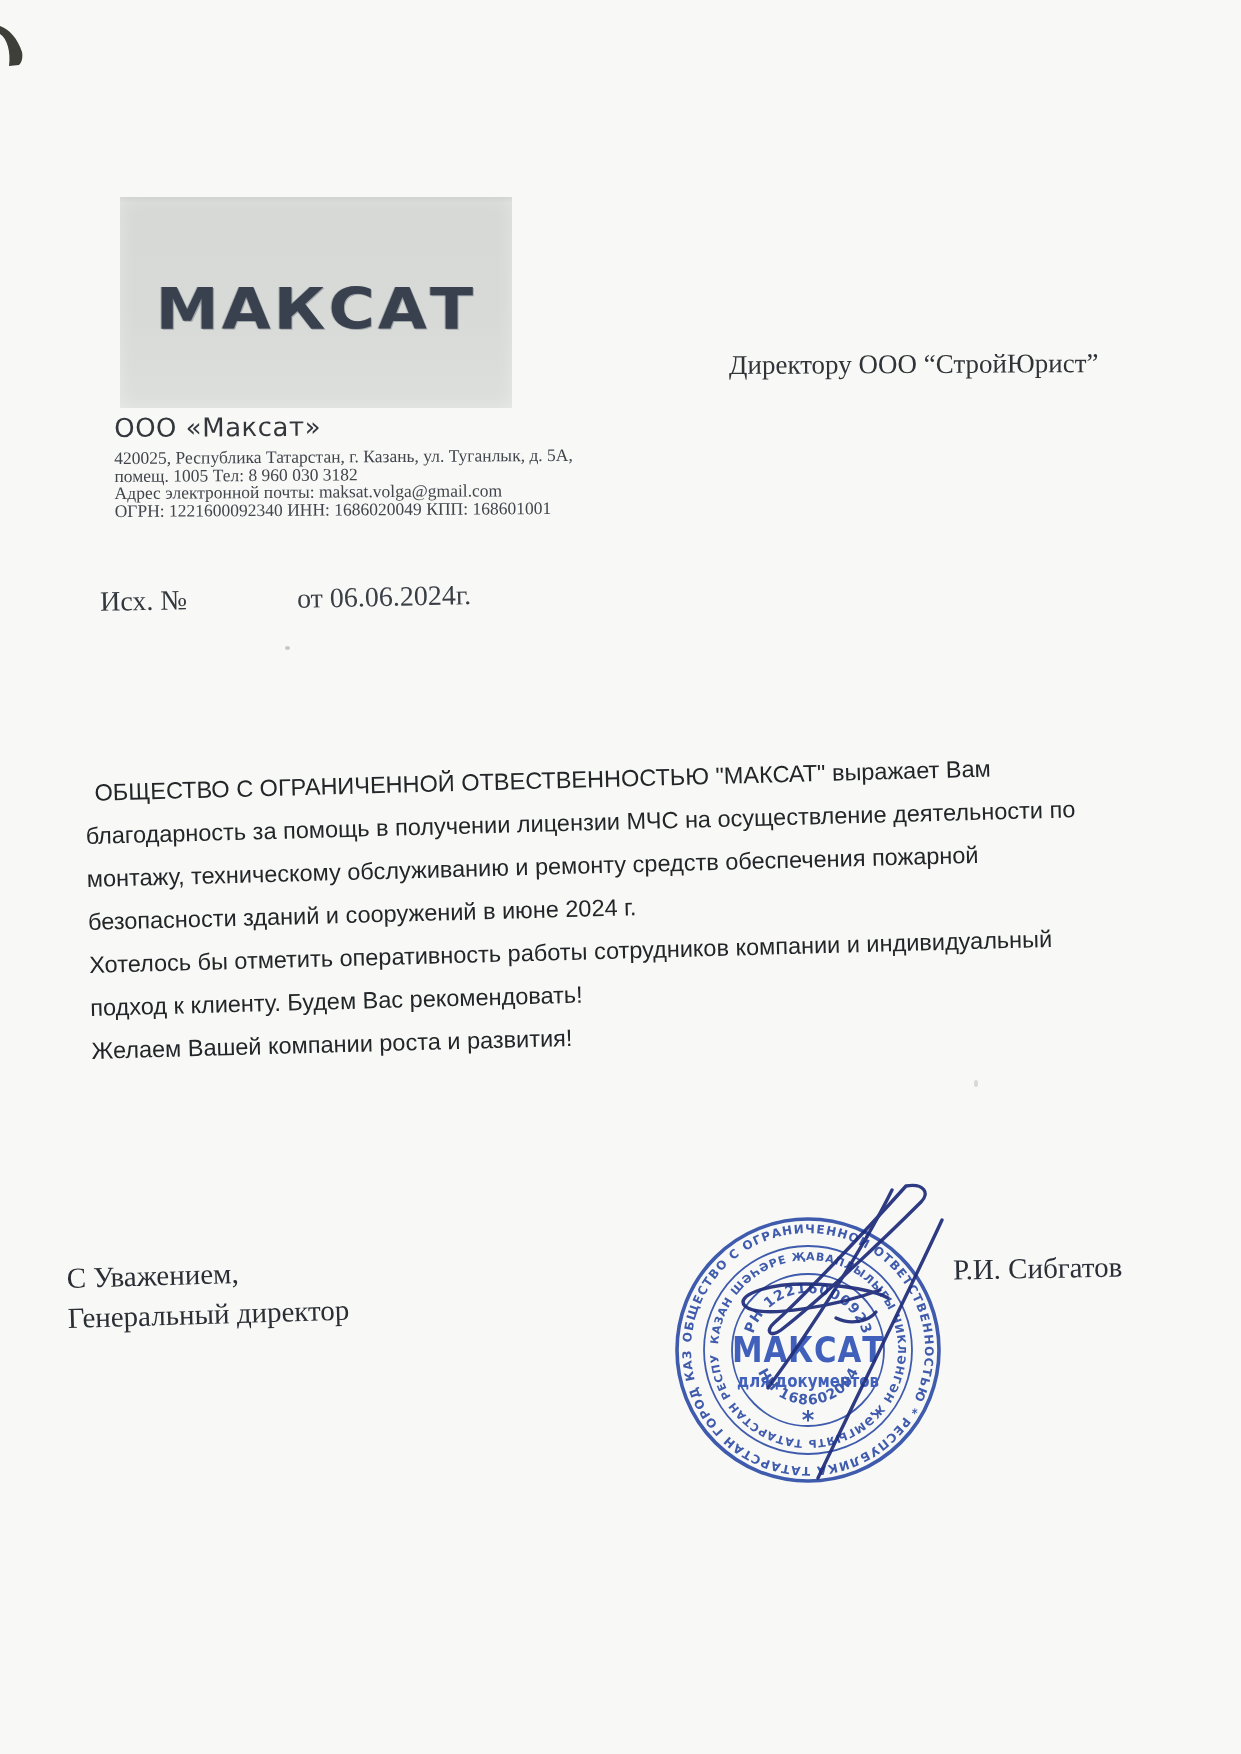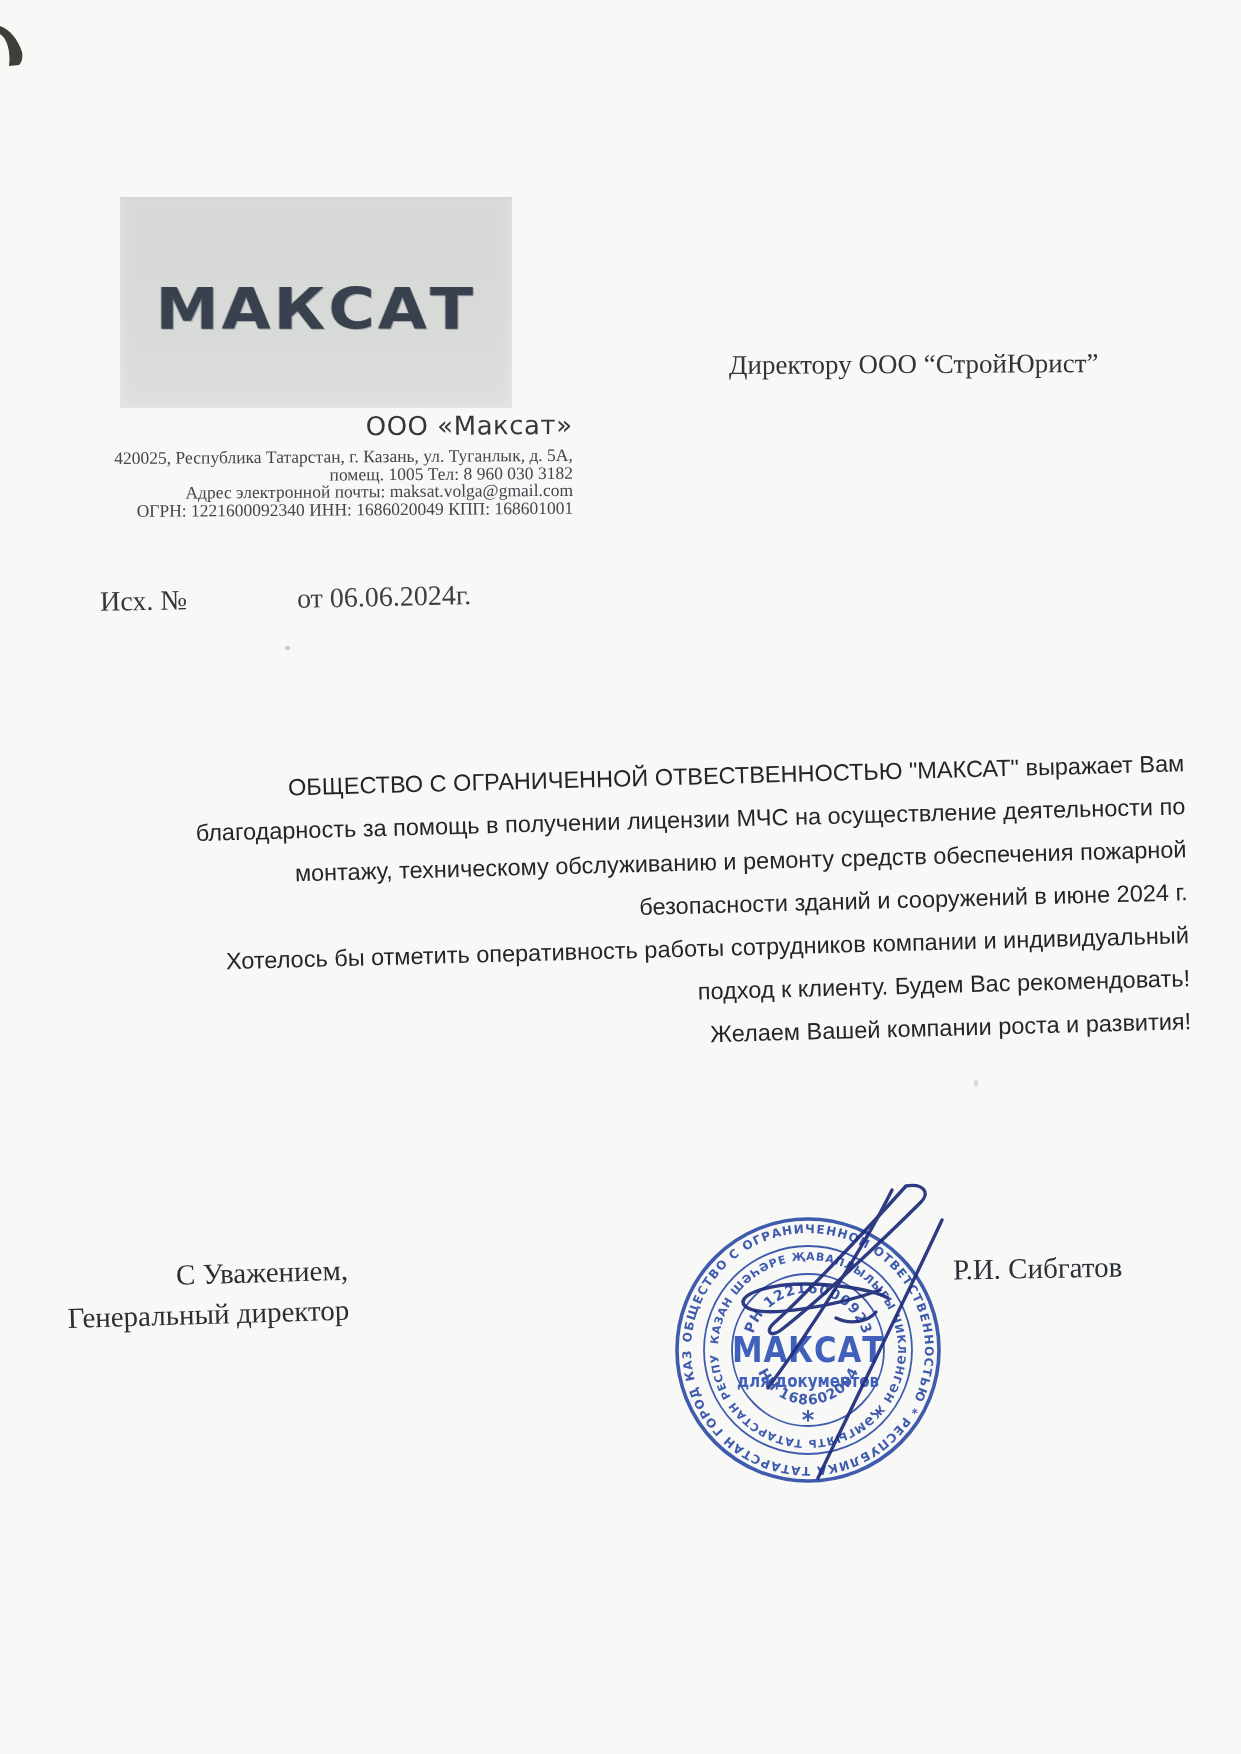--- a/index.html
+++ b/index.html
@@ -3,21 +3,20 @@
 <meta charset="utf-8">
 <style>
   html,body{margin:0;padding:0;}
   .page{
     position:relative;
     width:1241px;height:1754px;
     background:#f8f8f6;
     overflow:hidden;
     font-family:"Liberation Serif", serif;
     color:#2e3237;
-    text-align:right;
   }
   
   .corner-mark{position:absolute;left:0;top:22px;}
   .speck{position:absolute;border-radius:50%;background:#8a8d90;opacity:.45;}
   .speck.s1{left:285px;top:646px;width:5px;height:4px;}
   .speck.s2{left:974px;top:1080px;width:4px;height:7px;opacity:.3;}
 
   
   .logo-panel{
     position:absolute;left:120px;top:197px;width:392px;height:211px;

